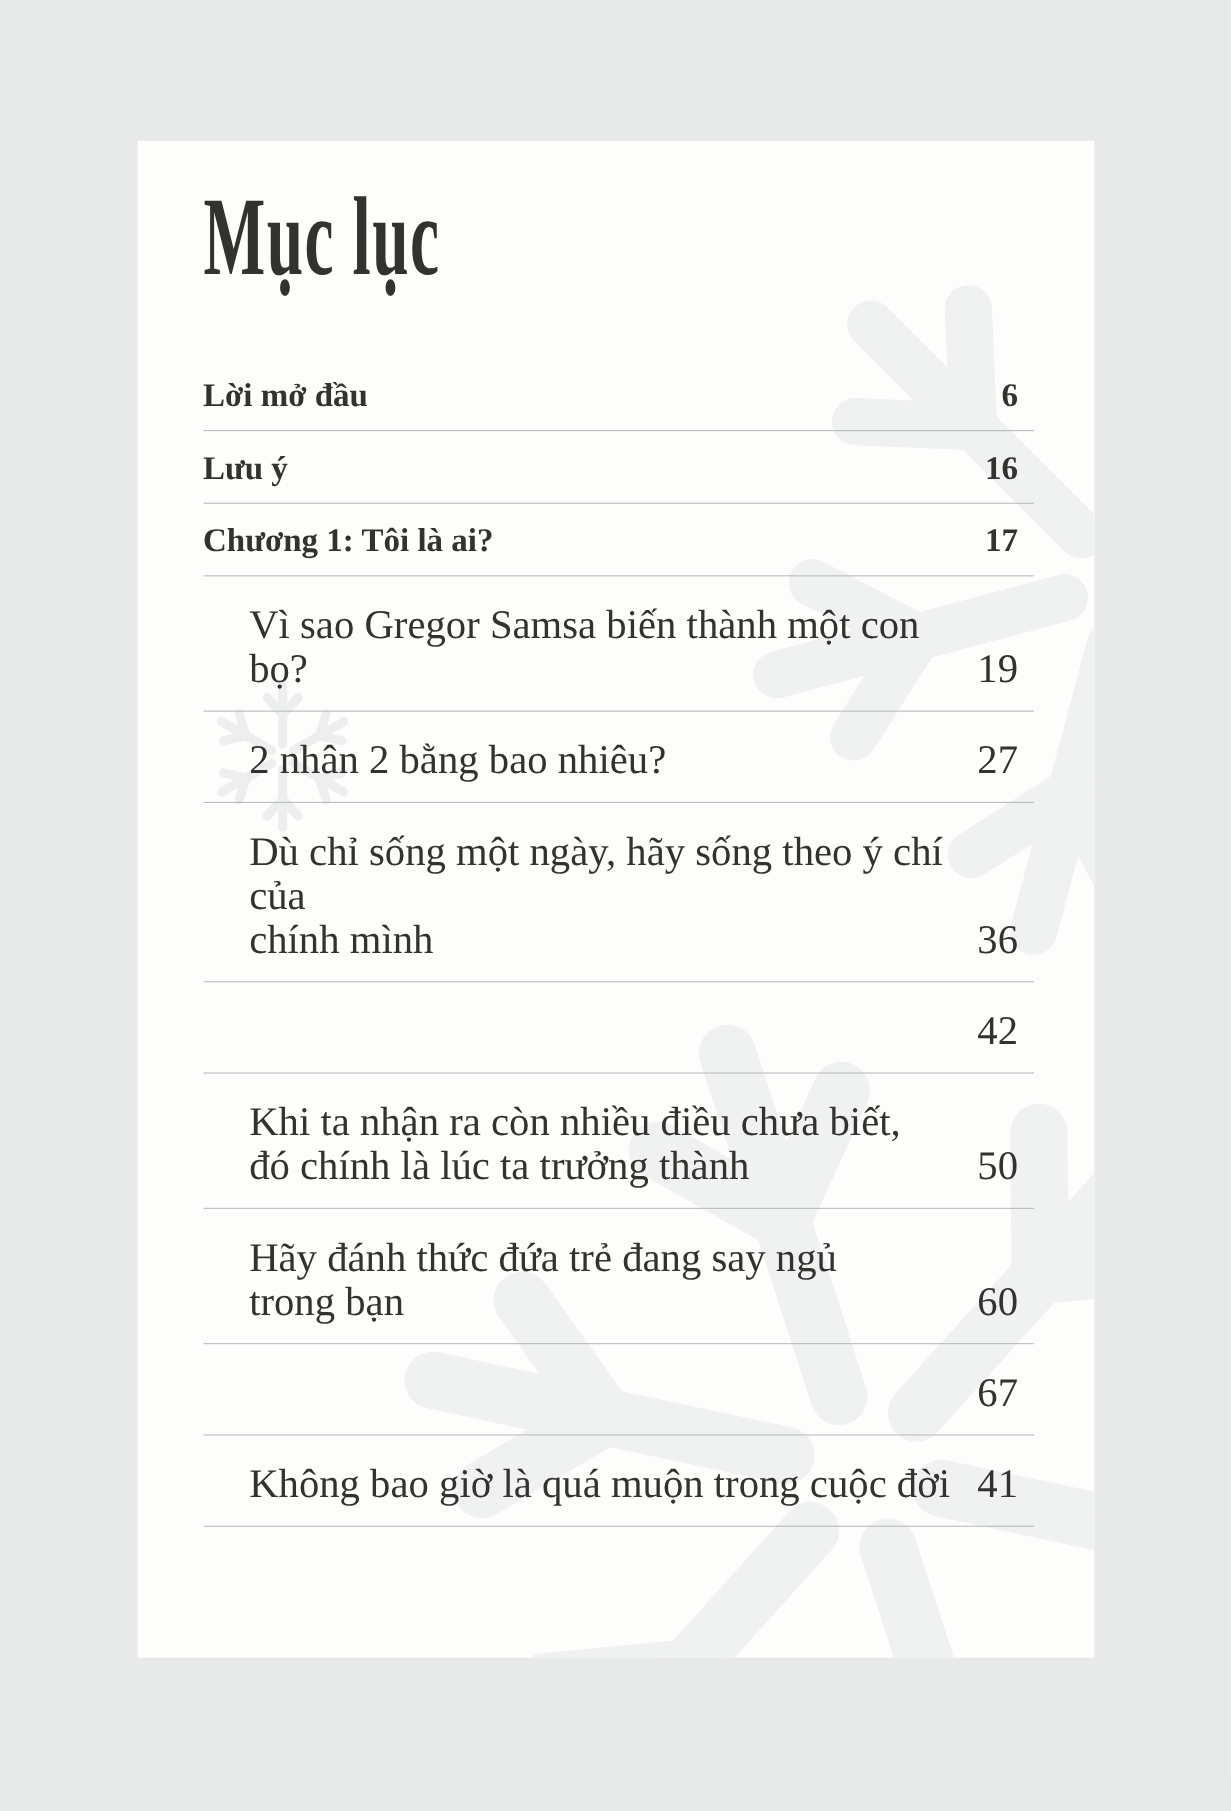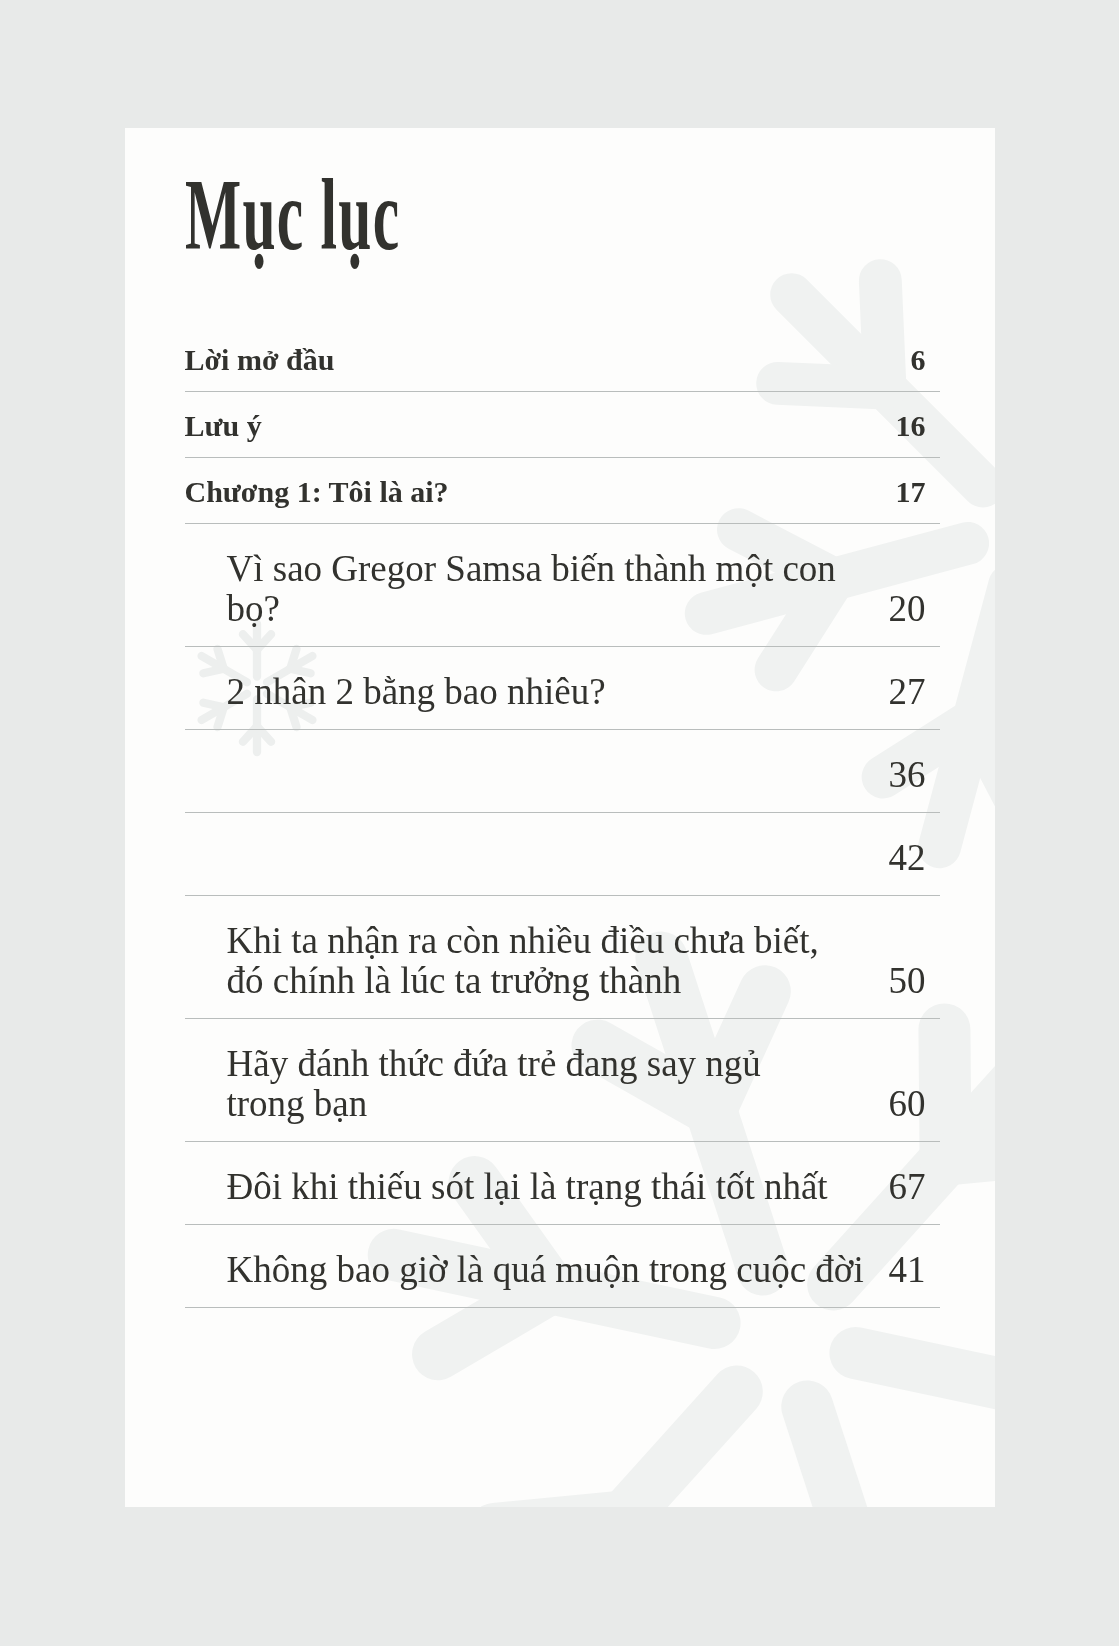--- a/index.html
+++ b/index.html
@@ -131,33 +131,35 @@
       <div class="row top">
         <div class="row-inner">
           <span class="label">Chương 1: Tôi là ai?</span>
           <span class="pagenum">17</span>
         </div>
       </div>
 
       <div class="row sub">
         <div class="row-inner">
           <span class="label">Vì sao Gregor Samsa biến thành một con bọ?</span>
-          <span class="pagenum">20</span>
+          <span class="pagenum">19</span>
         </div>
       </div>
 
       <div class="row sub">
         <div class="row-inner">
           <span class="label">2 nhân 2 bằng bao nhiêu?</span>
           <span class="pagenum">27</span>
         </div>
       </div>
 
       <div class="row sub">
         <div class="row-inner">
+          <span class="label">Dù chỉ sống một ngày, hãy sống theo ý chí của
+chính mình</span>
           <span class="pagenum">36</span>
         </div>
       </div>
 
       <div class="row sub">
         <div class="row-inner">
           <span class="pagenum">42</span>
         </div>
       </div>
 
@@ -172,21 +174,20 @@
       <div class="row sub">
         <div class="row-inner">
           <span class="label">Hãy đánh thức đứa trẻ đang say ngủ
 trong bạn</span>
           <span class="pagenum">60</span>
         </div>
       </div>
 
       <div class="row sub">
         <div class="row-inner">
-          <span class="label">Đôi khi thiếu sót lại là trạng thái tốt nhất</span>
           <span class="pagenum">67</span>
         </div>
       </div>
 
       <div class="row sub">
         <div class="row-inner">
           <span class="label">Không bao giờ là quá muộn trong cuộc đời</span>
           <span class="pagenum">41</span>
         </div>
       </div>

